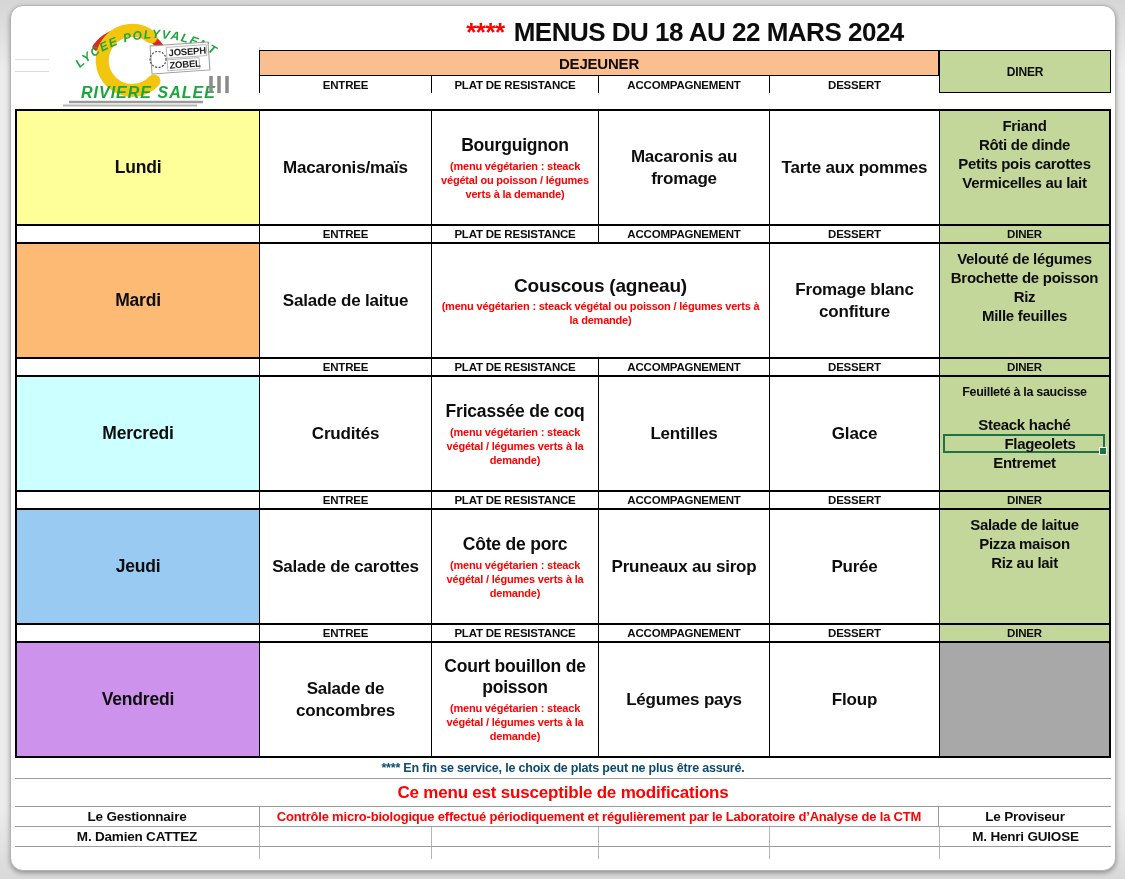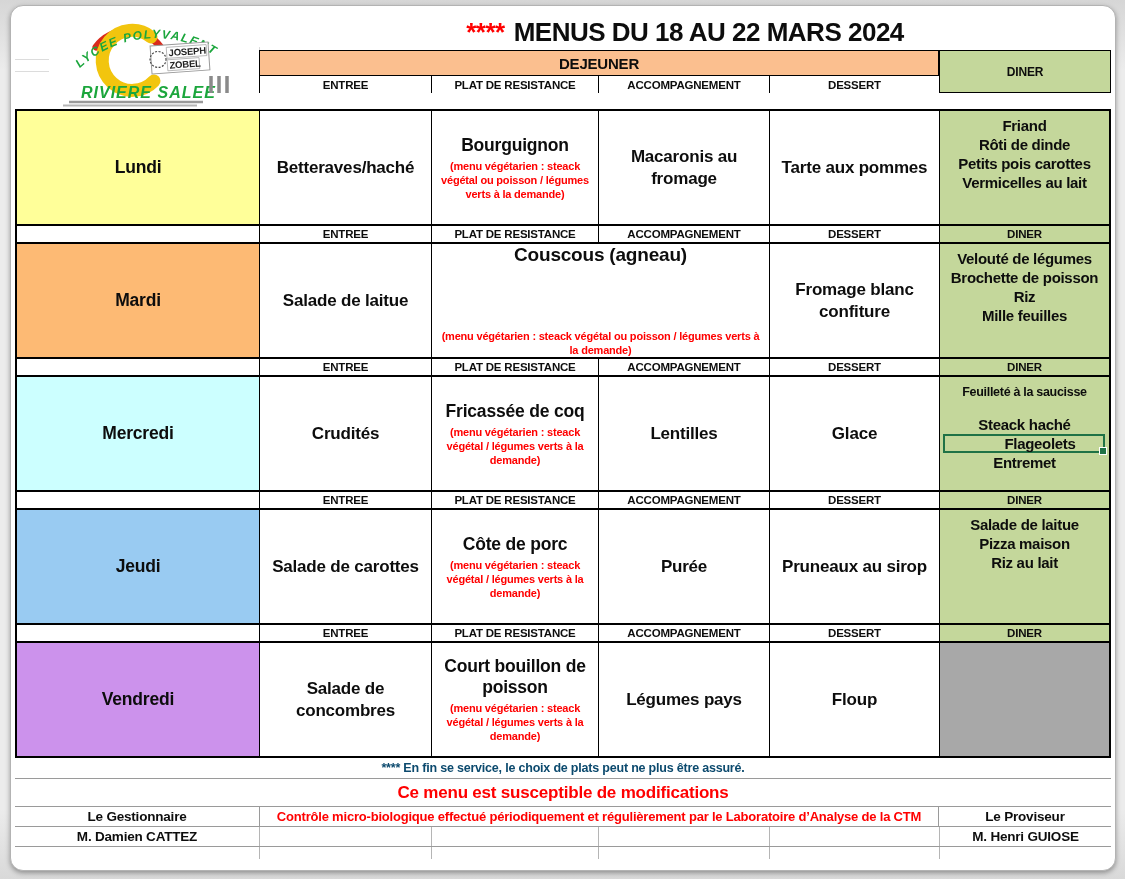--- a/index.html
+++ b/index.html
@@ -99,21 +99,21 @@
         <div class="hl" style="grid-column: 2;">ENTREE</div>
             <div class="hl" style="grid-column: 3;">PLAT DE RESISTANCE</div>
             <div class="hl" style="grid-column: 4;">ACCOMPAGNEMENT</div>
             <div class="hl" style="grid-column: 5;">DESSERT</div>
           </div>
       </div>
 
       <div id="days">
           <div class="row day-row">
             <div class="cell first dayname" style="background: rgb(255, 255, 153);">Lundi</div>
-            <div class="cell entree">Betteraves/haché</div>
+            <div class="cell entree">Macaronis/maïs</div>
             <div class="cell plat">
               <div class="plat-title">Bourguignon</div>
               <div class="plat-note">(menu végétarien : steack végétal ou poisson / légumes verts à la demande)</div>
             </div>
             <div class="cell entree">Macaronis au fromage</div>
             <div class="cell dessert">Tarte aux pommes</div>
             <div class="cell last din" style="background: rgb(196, 215, 155);">
               <div class="dl">Friand</div>
               <div class="dl">Rôti de dinde</div>
               <div class="dl">Petits pois carottes</div>
@@ -124,21 +124,21 @@
             <div class="sc first"></div>
             <div class="sc">ENTREE</div>
             <div class="sc">PLAT DE RESISTANCE</div>
             <div class="sc">ACCOMPAGNEMENT</div>
             <div class="sc">DESSERT</div>
             <div class="sc dinh">DINER</div>
           </div>
           <div class="row day-row">
             <div class="cell first dayname" style="background: #fdba74;">Mardi</div>
             <div class="cell entree">Salade de laitue</div>
-            <div class="cell plat merged" style="grid-column: span 2; justify-content: space-between;">
+            <div class="cell plat merged" style="grid-column: span 2;">
               <div class="plat-title">Couscous (agneau)</div>
               <div class="plat-note">(menu végétarien : steack végétal ou poisson / légumes verts à la demande)</div>
             </div>
             <div class="cell dessert">Fromage blanc confiture</div>
             <div class="cell last din" style="background: rgb(196, 215, 155);">
               <div class="dl">Velouté de légumes</div>
               <div class="dl">Brochette de poisson</div>
               <div class="dl">Riz</div>
               <div class="dl">Mille feuilles</div>
             </div>
@@ -176,22 +176,22 @@
             <div class="sc">DESSERT</div>
             <div class="sc dinh">DINER</div>
           </div>
           <div class="row day-row">
             <div class="cell first dayname" style="background: rgb(153, 203, 242);">Jeudi</div>
             <div class="cell entree">Salade de carottes</div>
             <div class="cell plat">
               <div class="plat-title">Côte de porc</div>
               <div class="plat-note">(menu végétarien : steack végétal / légumes verts à la demande)</div>
             </div>
+            <div class="cell dessert">Pruneaux au sirop</div>
             <div class="cell entree">Purée</div>
-            <div class="cell dessert">Pruneaux au sirop</div>
             <div class="cell last din" style="background: rgb(196, 215, 155);">
               <div class="dl">Salade de laitue</div>
               <div class="dl">Pizza maison</div>
               <div class="dl">Riz au lait</div>
             </div>
           </div>
           <div class="row sub-row">
             <div class="sc first"></div>
             <div class="sc">ENTREE</div>
             <div class="sc">PLAT DE RESISTANCE</div>

